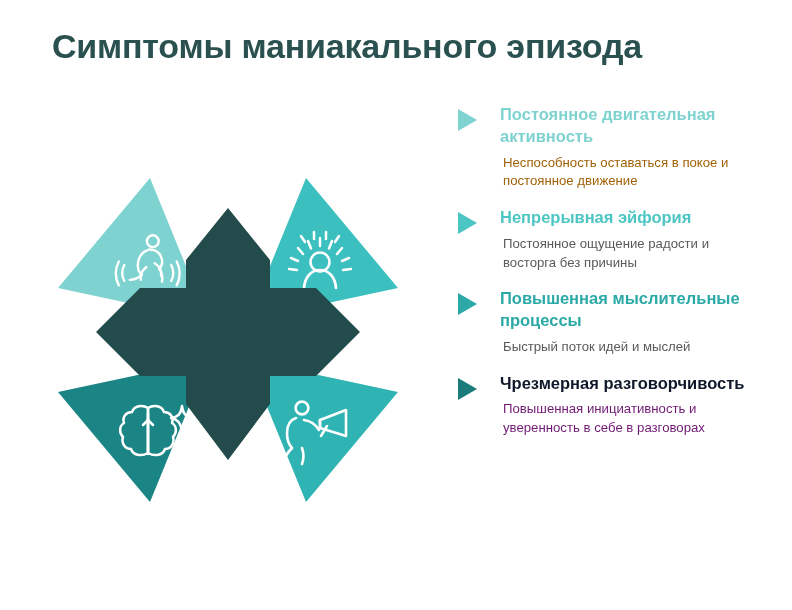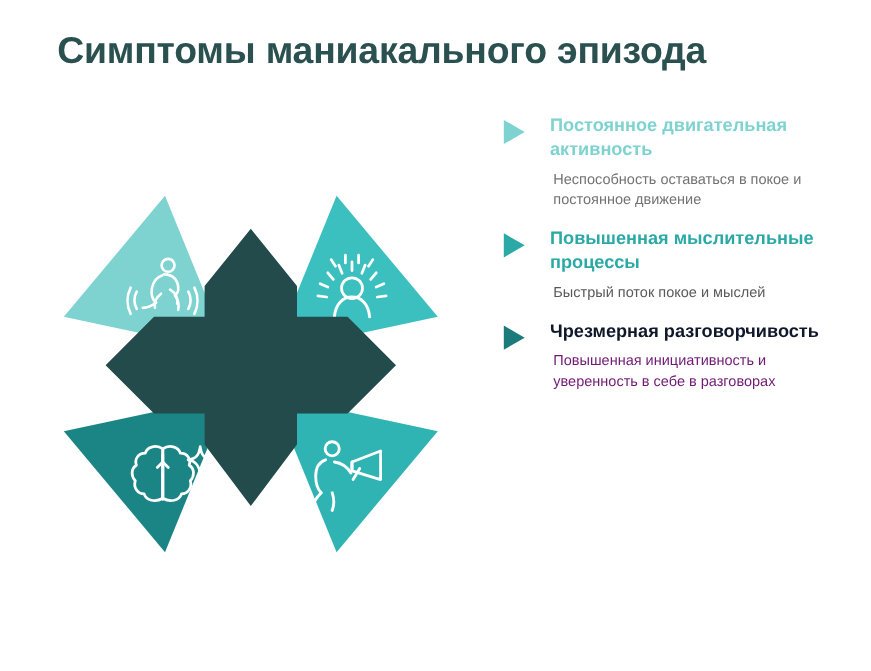--- a/index.html
+++ b/index.html
@@ -162,28 +162,33 @@
       <polygon points="180,48 222,100 222,128 268,128 312,172 268,216 222,216 222,244 180,300
                        138,244 138,216 92,216 48,172 92,128 138,128 138,100" fill="#234b4b"></polygon>
     </svg>
   </div>
 
   <div class="items">
 
     <div class="item">
       <span class="item-arrow" style="border-left-color: rgb(126, 211, 208);"></span>
       <p class="item-heading" style="color: rgb(126, 211, 208);">Постоянное двигательная активность</p>
-      <p class="item-body" style="color: #737373;">Неспособность оставаться в покое и постоянное движение</p>
+      <p class="item-body" style="color: #a16207;">Неспособность оставаться в покое и постоянное движение</p>
     </div>
 
+    <div class="item">
+      <span class="item-arrow" style="border-left-color: rgb(76, 198, 195);"></span>
+      <p class="item-heading" style="color: rgb(76, 198, 195);">Непрерывная эйфория</p>
+      <p class="item-body" style="color: rgb(90, 90, 90);">Постоянное ощущение радости и восторга без причины</p>
+    </div>
 
     <div class="item">
       <span class="item-arrow" style="border-left-color: rgb(42, 169, 166);"></span>
       <p class="item-heading" style="color: rgb(42, 169, 166);">Повышенная мыслительные процессы</p>
-      <p class="item-body" style="color: rgb(90, 90, 90);">Быстрый поток покое и мыслей</p>
+      <p class="item-body" style="color: rgb(90, 90, 90);">Быстрый поток идей и мыслей</p>
     </div>
 
     <div class="item">
       <span class="item-arrow" style="border-left-color: rgb(27, 122, 122);"></span>
       <p class="item-heading" style="color: #0f172a;">Чрезмерная разговорчивость</p>
       <p class="item-body" style="color: #701a75;">Повышенная инициативность и уверенность в себе в разговорах</p>
     </div>
 
   </div>
 </div>

